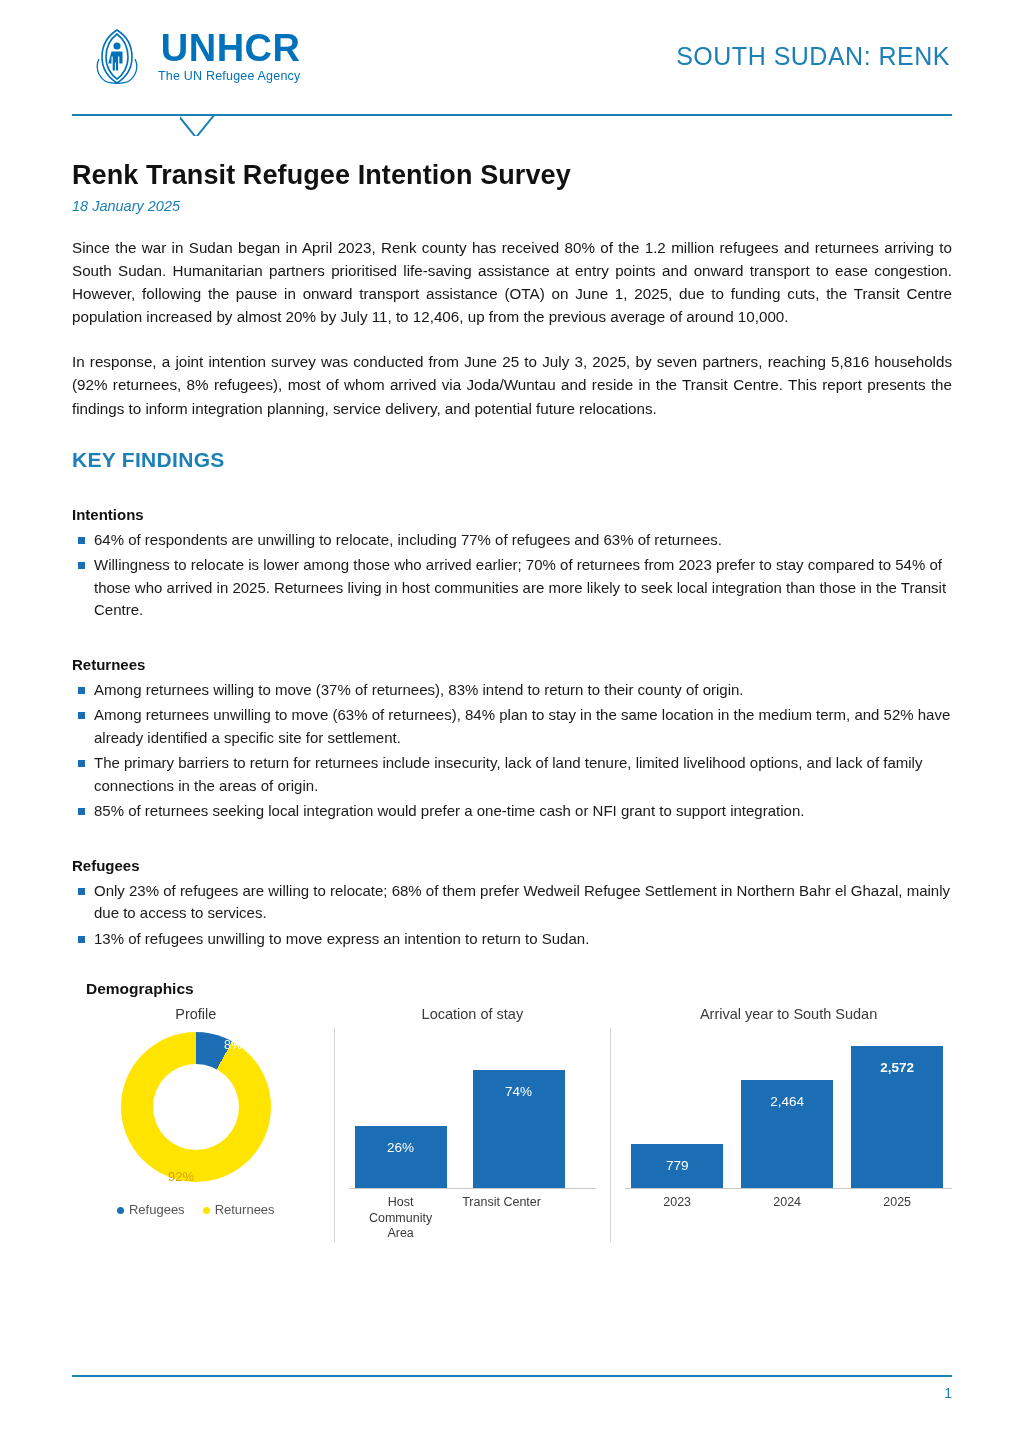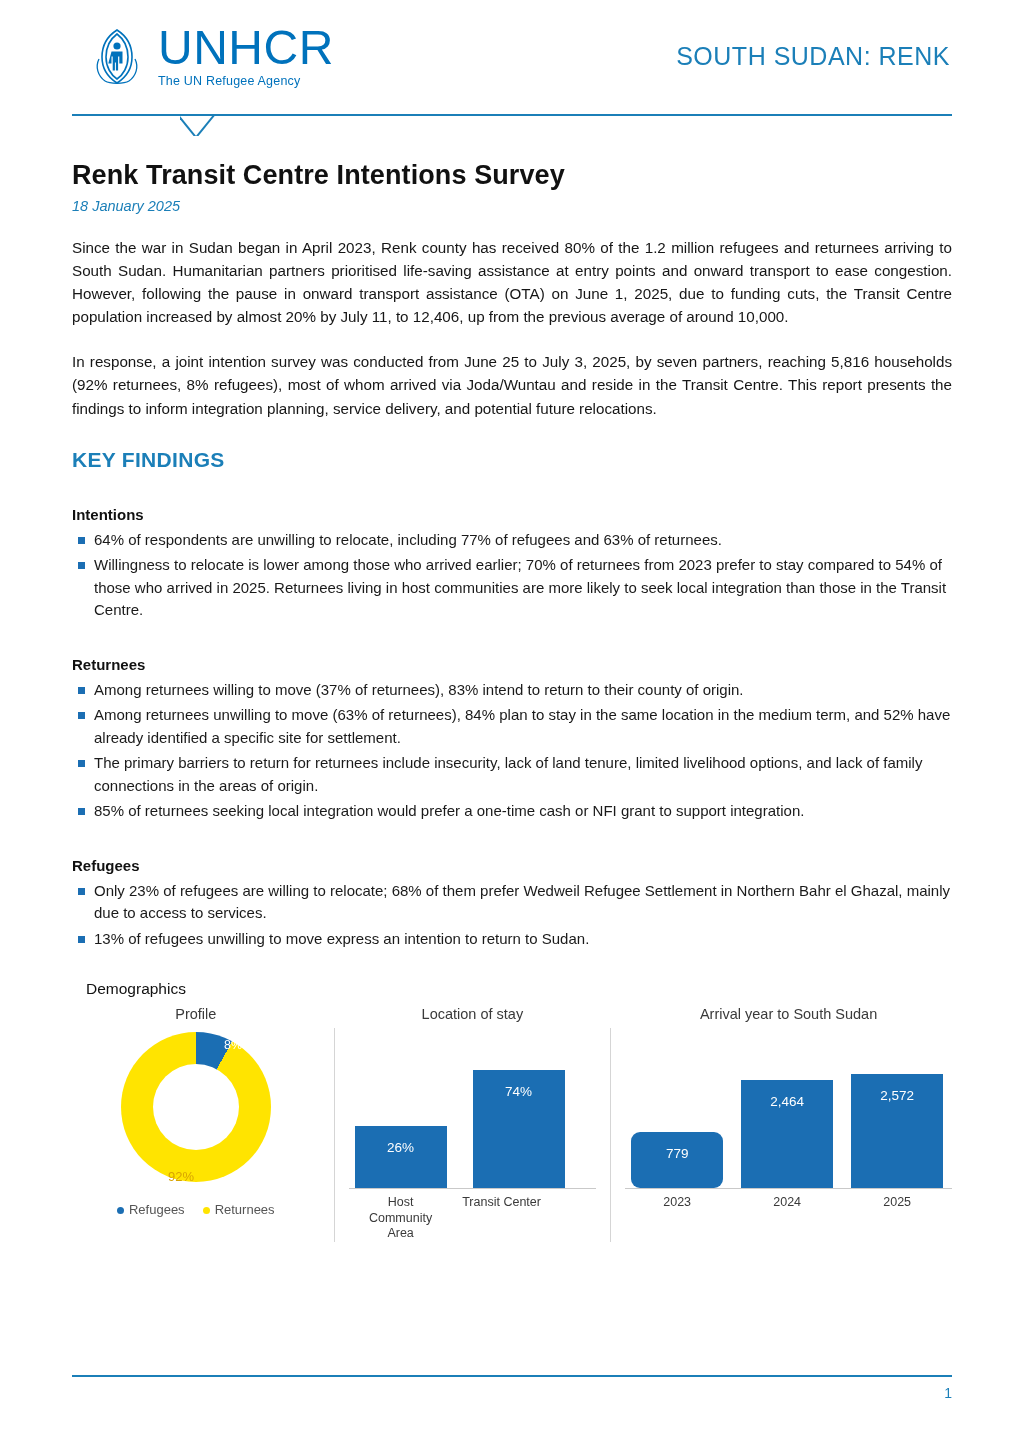--- a/index.html
+++ b/index.html
@@ -42,25 +42,26 @@
     height: 62px;
     position: relative;
   }
   .logo-text {
     display: flex;
     flex-direction: column;
     justify-content: center;
     line-height: 1;
   }
   .logo-title {
-    font-size: 48px;
-    font-weight: normal;
+    font-size: 38px;
+    font-weight: bold;
     color: #0072bc;
     letter-spacing: 0.5px;
     font-family: "Liberation Sans", sans-serif;
+    text-align: right;
   }
   .logo-sub {
     font-size: 12.5px;
     color: #0072bc;
     letter-spacing: 0.2px;
     margin-top: 3px;
   }
   .country-tag {
     font-size: 25px;
     color: #1b7fb8;
@@ -151,21 +152,21 @@
     left: 6px;
     top: 8px;
     width: 7px;
     height: 7px;
     background: #1b6eb3;
   }
 
   
   h3.demo-title {
     font-size: 15.5px;
-    font-weight: normal;
+    font-weight: bold;
     margin: 30px 0 0 14px;
     color: #111;
   }
   .charts {
     display: flex;
     margin-top: 8px;
     align-items: flex-start;
   }
   .chart {
     position: relative;
@@ -333,21 +334,21 @@
         <div class="logo-title">UNHCR</div>
         <div class="logo-sub">The UN Refugee Agency</div>
       </div>
     </div>
     <div class="country-tag">SOUTH SUDAN: RENK</div>
   </div>
   <div class="header-rule">
     <div class="header-notch"></div>
   </div>
 
-  <div class="doc-title">Renk Transit Centre Intentions Survey</div>
+  <div class="doc-title">Renk Transit Refugee Intention Survey</div>
   <div class="doc-date">18 January 2025</div>
 
   <p class="body">Since the war in Sudan began in April 2023, Renk county has received 80% of the 1.2 million refugees and returnees arriving to South Sudan. Humanitarian partners prioritised life-saving assistance at entry points and onward transport to ease congestion. However, following the pause in onward transport assistance (OTA) on June 1, 2025, due to funding cuts, the Transit Centre population increased by almost 20% by July 11, to 12,406, up from the previous average of around 10,000.</p>
   <p class="body">In response, a joint intention survey was conducted from June 25 to July 3, 2025, by seven partners, reaching 5,816 households (92% returnees, 8% refugees), most of whom arrived via Joda/Wuntau and reside in the Transit Centre. This report presents the findings to inform integration planning, service delivery, and potential future relocations.</p>
 
   <h2 class="section">KEY FINDINGS</h2>
 
   <h3 class="sub">Intentions</h3>
   <ul class="bullets">
     <li>64% of respondents are unwilling to relocate, including 77% of refugees and 63% of returnees.</li>
@@ -407,31 +408,31 @@
         <div class="bar-label">Transit Center</div>
       </div>
     </div>
 
     <div class="chart-sep"></div>
 
     <div class="chart" style="width:330px;">
       <div class="chart-title">Arrival year to South Sudan</div>
       <div class="bars" style="margin-top:34px; gap:18px;">
         <div class="bar-col">
-          <div class="bar" style="height:56px;border-radius:9px;">
+          <div class="bar" style="height:44px;">
             <span class="bar-val">779</span>
           </div>
         </div>
         <div class="bar-col">
           <div class="bar" style="height:108px;">
             <span class="bar-val">2,464</span>
           </div>
         </div>
         <div class="bar-col">
-          <div class="bar" style="height:114px;">
+          <div class="bar" style="height:142px;font-weight:bold;">
             <span class="bar-val">2,572</span>
           </div>
         </div>
       </div>
       <div class="axis-line"></div>
       <div class="bar-labels" style="gap:18px;">
         <div class="bar-label">2023</div>
         <div class="bar-label">2024</div>
         <div class="bar-label">2025</div>
       </div>

